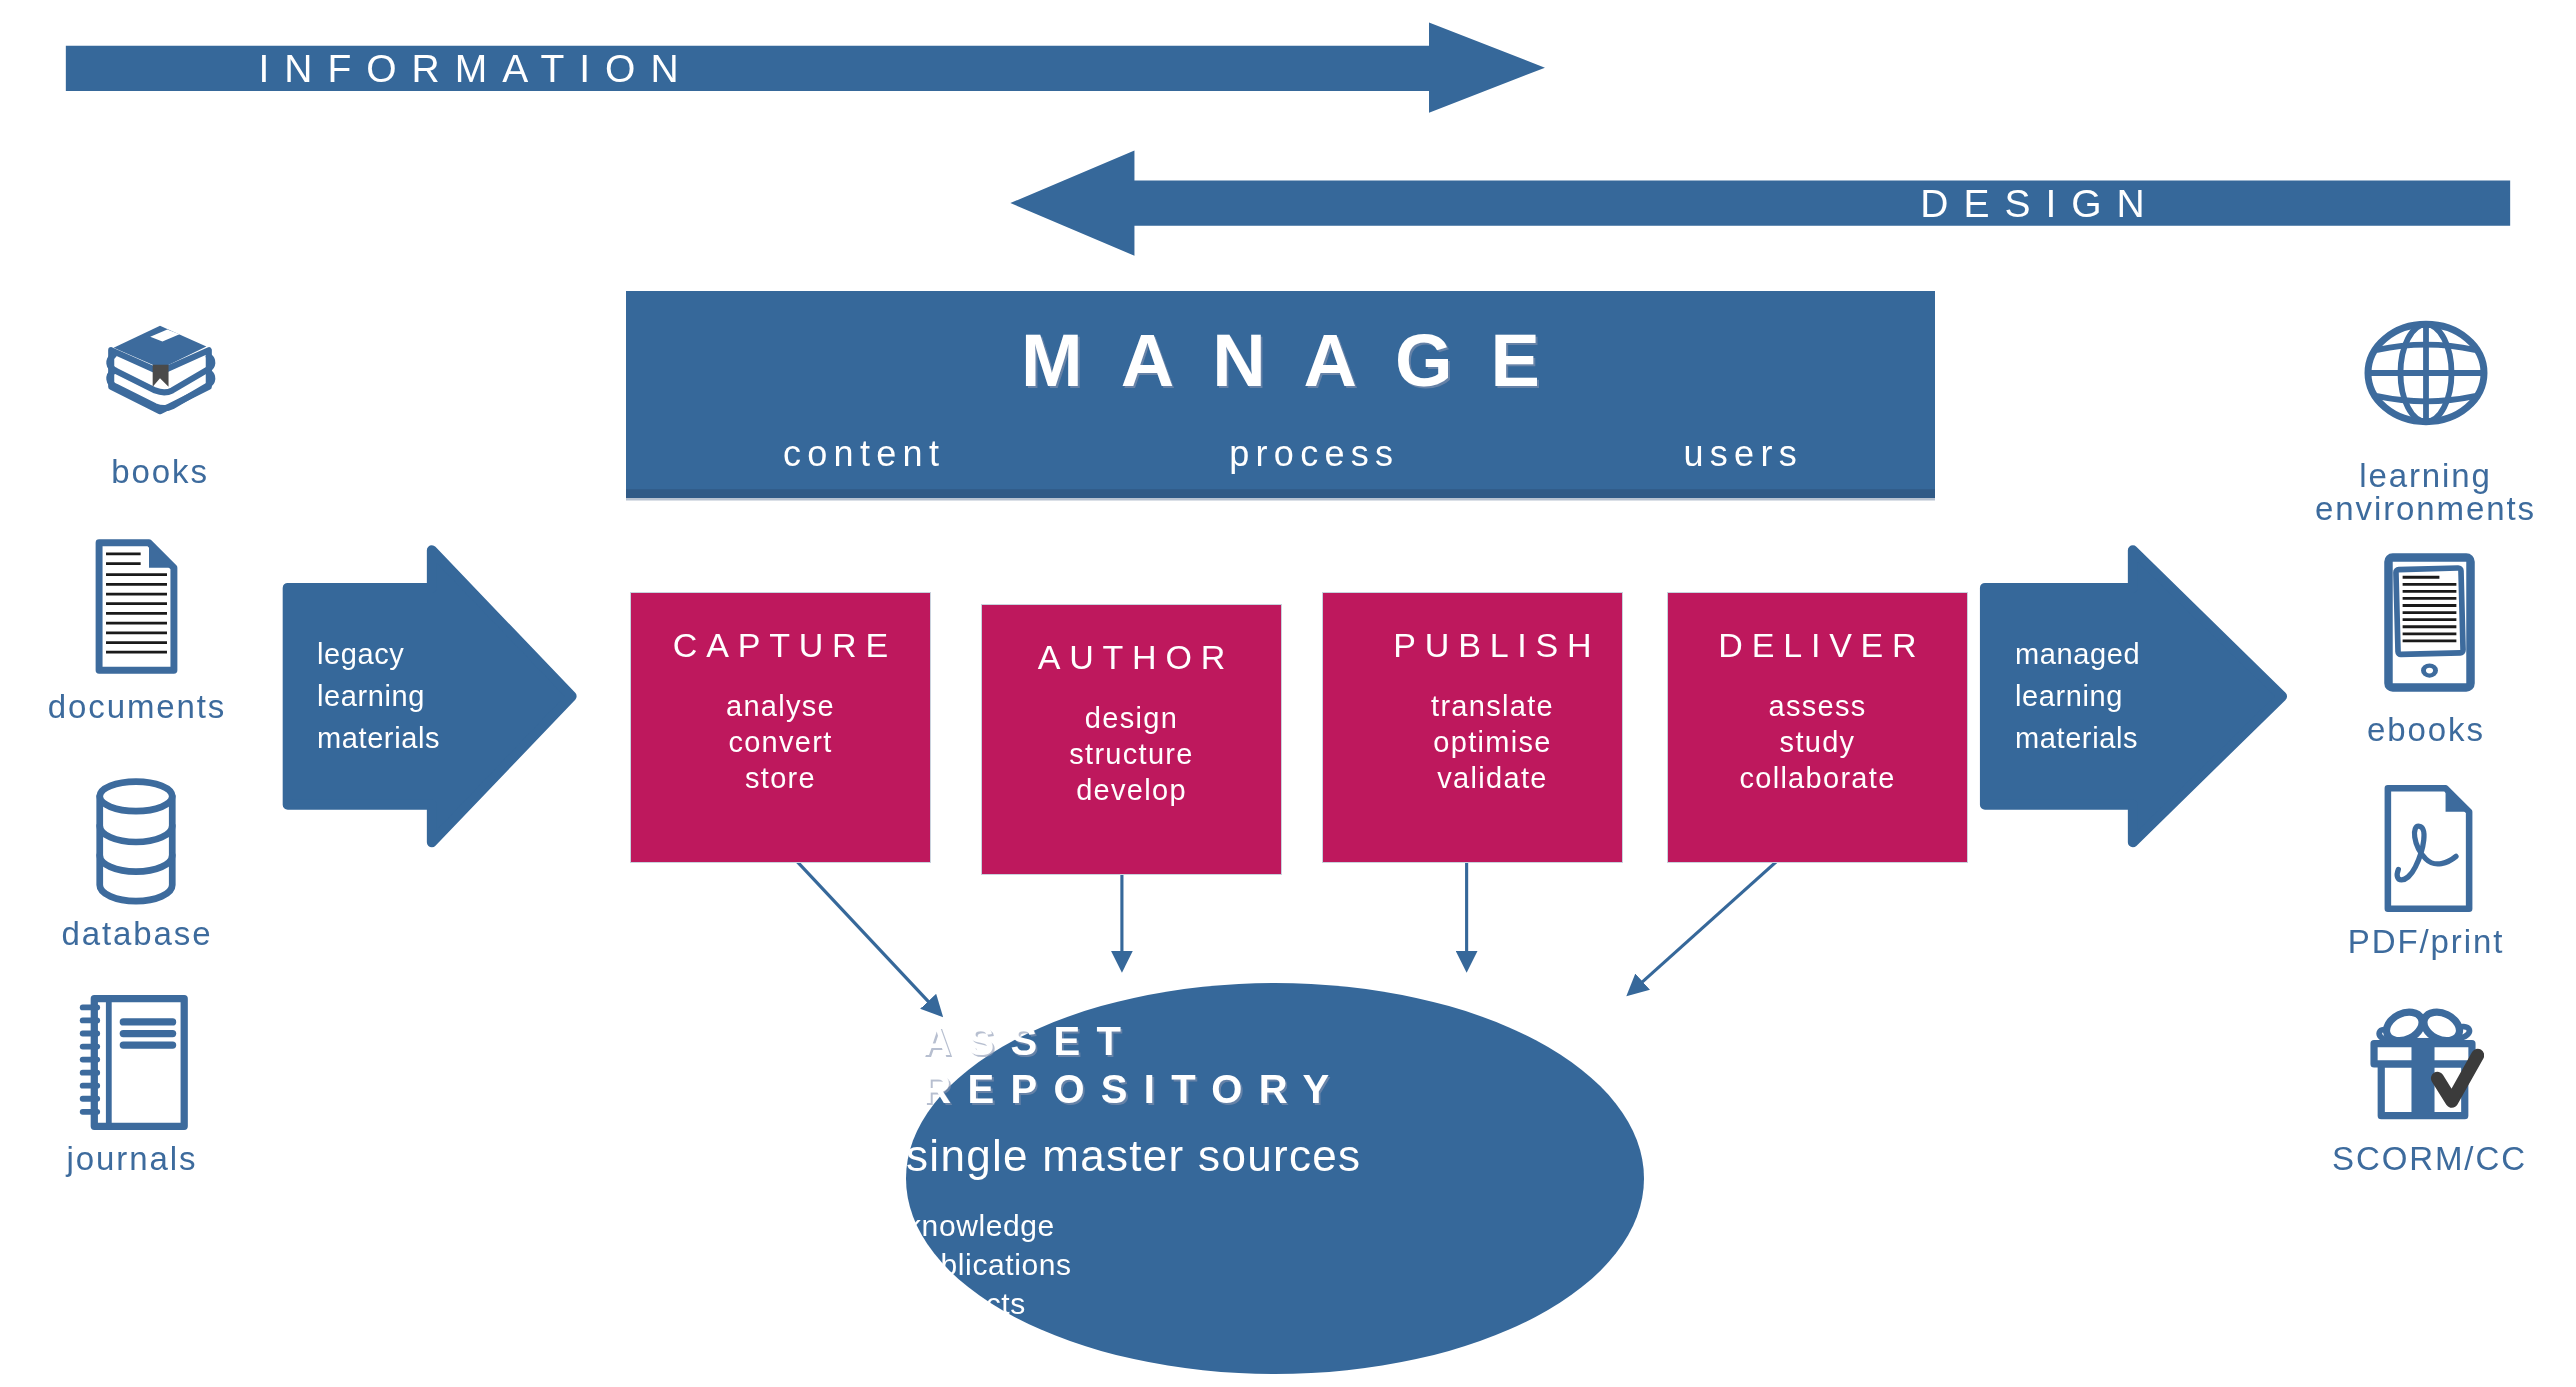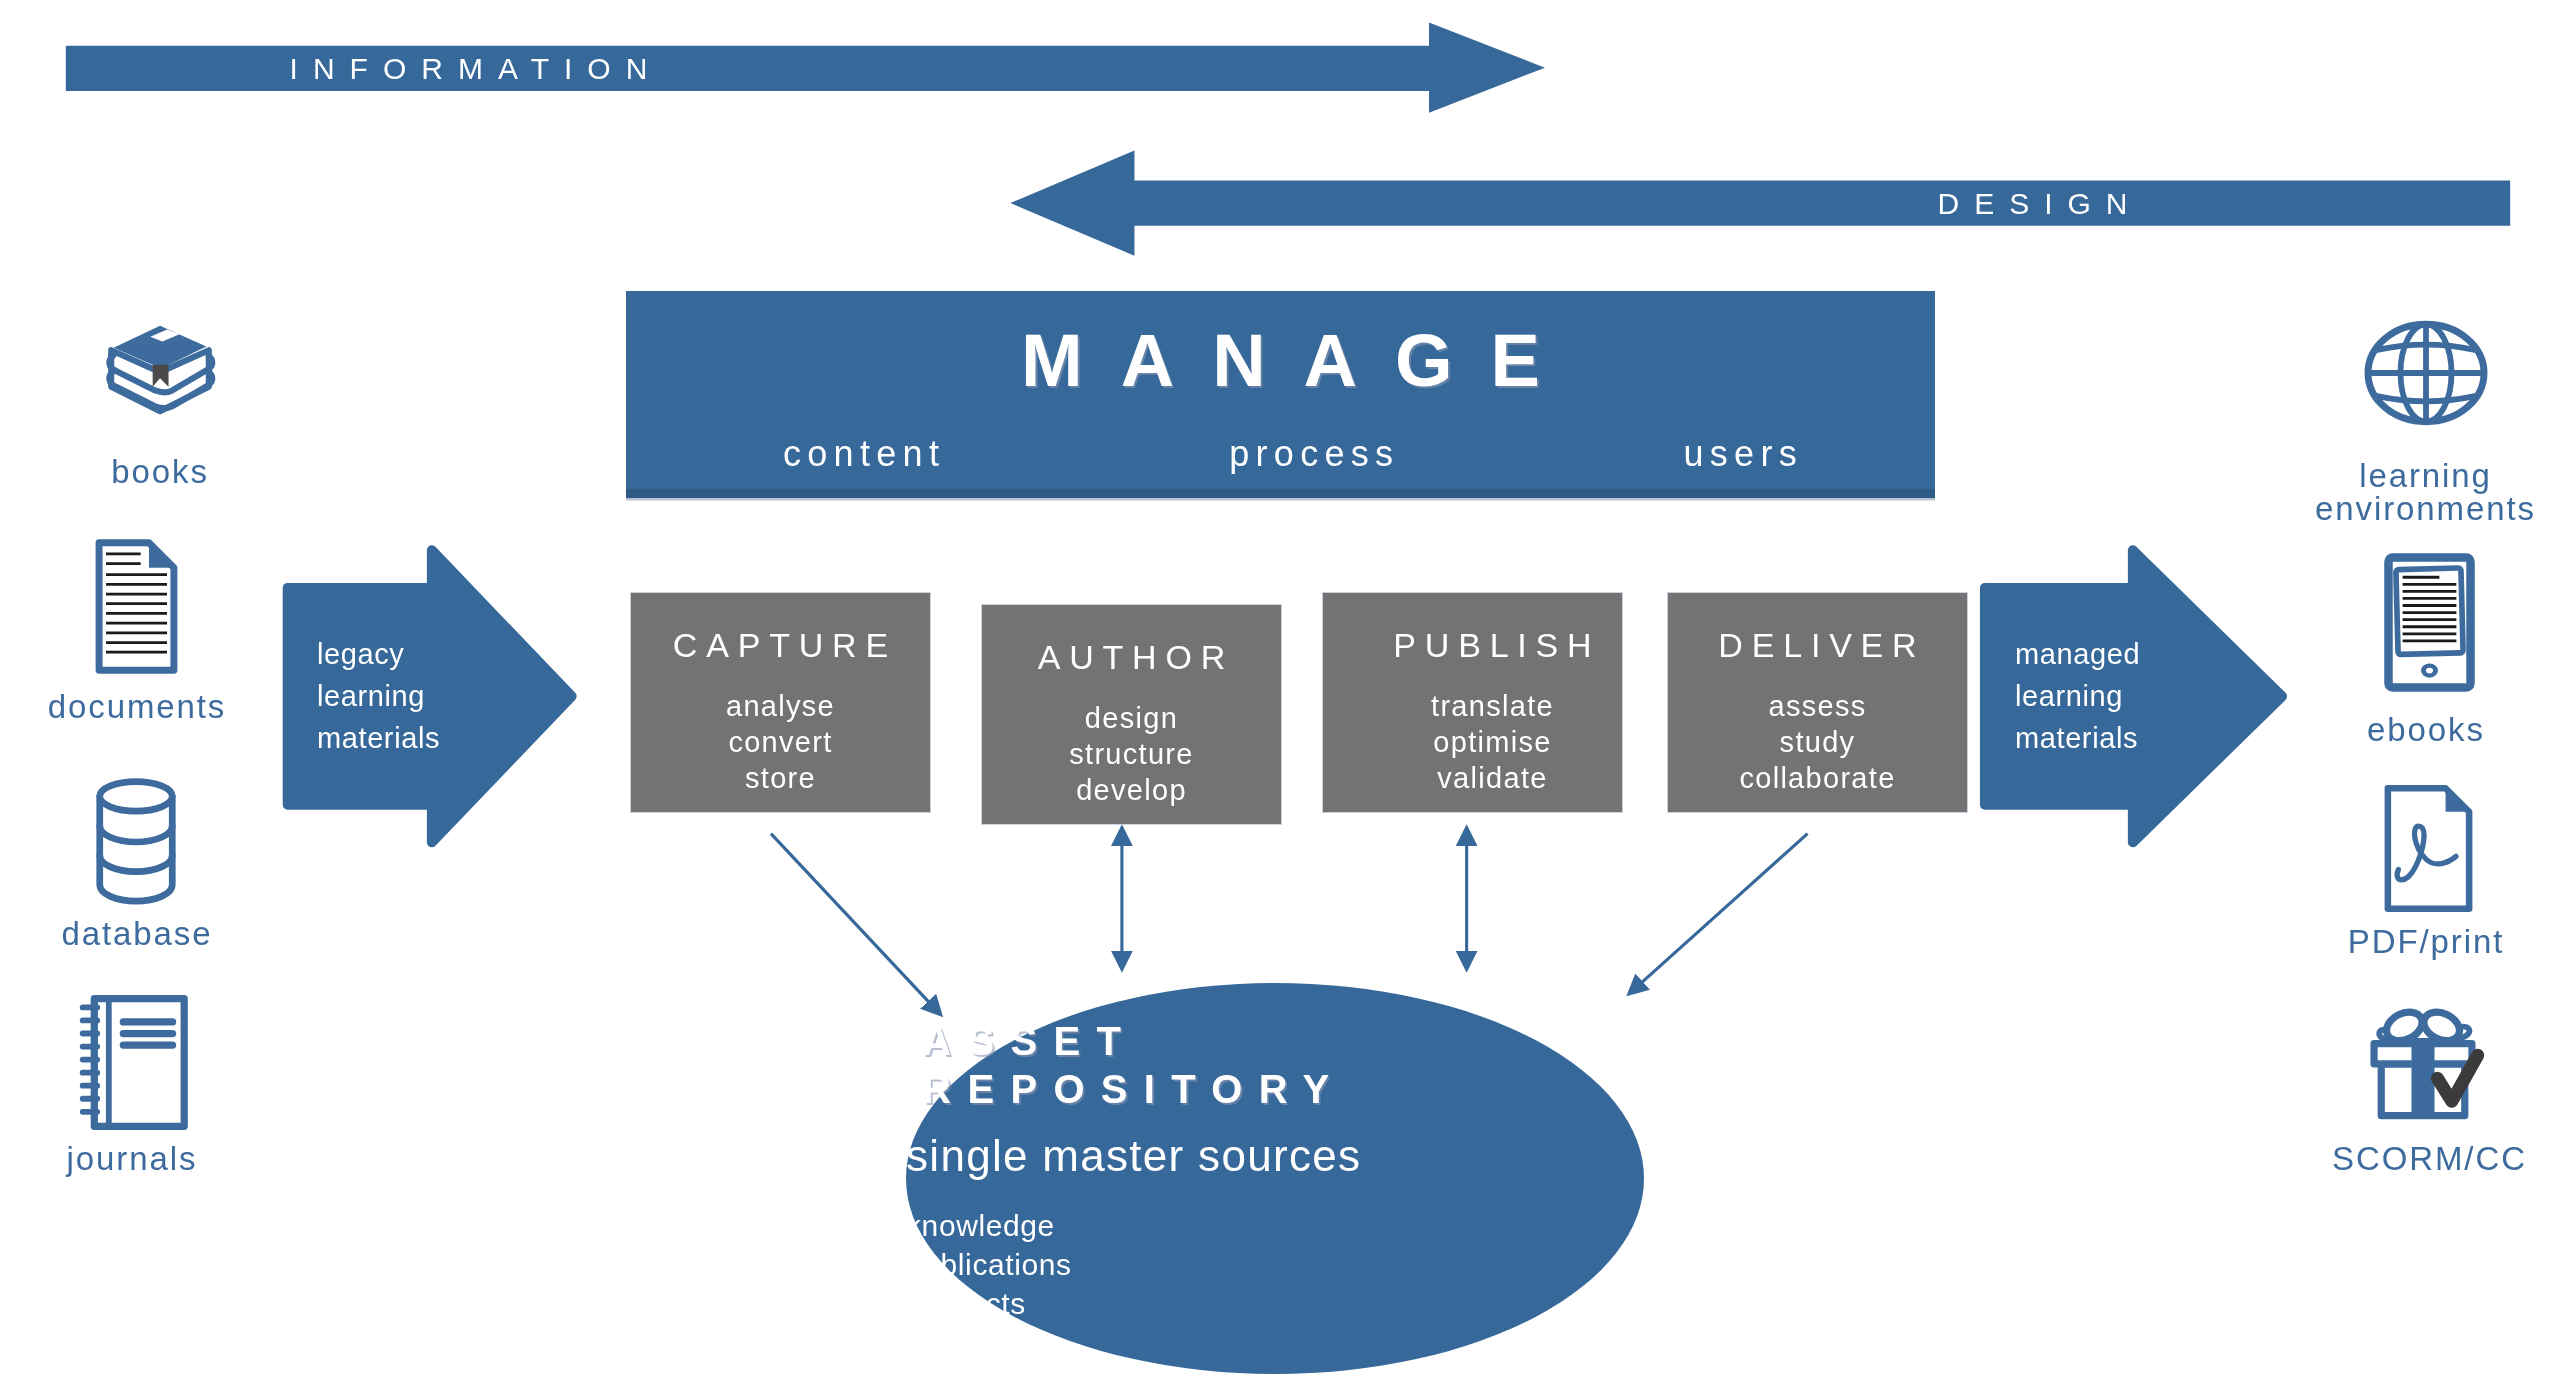--- a/index.html
+++ b/index.html
@@ -1,28 +1,28 @@
 <!DOCTYPE html>
 <html style="font-size:10px"><head>
 <meta charset="utf-8">
 <style>
   html,body{margin:0;padding:0;background:#ffffff;}
   #canvas{position:relative;width:2576px;height:1387px;background:#ffffff;overflow:hidden;
           font-family:"Liberation Sans",sans-serif;}
   svg.overlay{position:absolute;left:0;top:0;}
   .abs{position:absolute;}
-  .flow-label{color:#fff;font-size:30px;letter-spacing:15px;line-height:45px;text-align:center;white-space:nowrap;}
+  .flow-label{color:#fff;font-size:39px;letter-spacing:15px;line-height:45px;text-align:center;white-space:nowrap;}
   .manage-box{left:626px;top:291px;width:1309px;height:207px;background:#36689a;
               box-shadow:inset 0 -8.8px 0 rgba(30,48,76,0.25), 0 2.5px 0 #b8c2d0;}
   .manage-title{margin-top:31px;text-align:center;color:#fff;font-size:74px;font-weight:bold;
                 letter-spacing:38px;padding-left:38px;line-height:78px;
                 text-shadow:1.9px 1.9px 0 rgba(135,148,176,0.6);}
   .manage-sub{position:absolute;left:157px;right:132px;bottom:22.6px;display:flex;justify-content:space-between;
               color:#fff;font-size:36px;letter-spacing:6.3px;}
-  .stage{width:301px;height:221px;background:#737373;border:1.9px solid #c9d2dd;box-sizing:border-box;
+  .stage{width:301px;height:271px;background:#be185d;border:1.9px solid #c9d2dd;box-sizing:border-box;
          color:#fff;text-align:center;}
   .stage-title{margin-top:33px;font-size:34px;letter-spacing:8.8px;padding-left:8.8px;line-height:38px;}
   .stage-items{margin-top:24px;font-size:29px;line-height:36px;letter-spacing:1.3px;}
   .arrow-text{color:#fff;font-size:29px;line-height:42px;letter-spacing:0.6px;text-align:left;}
   .ellipse{left:906px;top:983px;width:738px;height:391px;background:#36689a;border-radius:50%;
            text-align:left;color:#fff;box-sizing:border-box;padding-top:34px;}
   .repo-title{font-size:40px;font-weight:bold;letter-spacing:16.3px;padding-left:16.3px;line-height:48px;
               text-shadow:1.9px 1.9px 0 rgba(135,148,176,0.6);}
   .repo-subtitle{margin-top:20px;font-size:44px;line-height:45px;letter-spacing:1.3px;}
   .repo-items{margin-top:28px;font-size:30px;line-height:39px;letter-spacing:0.6px;}

